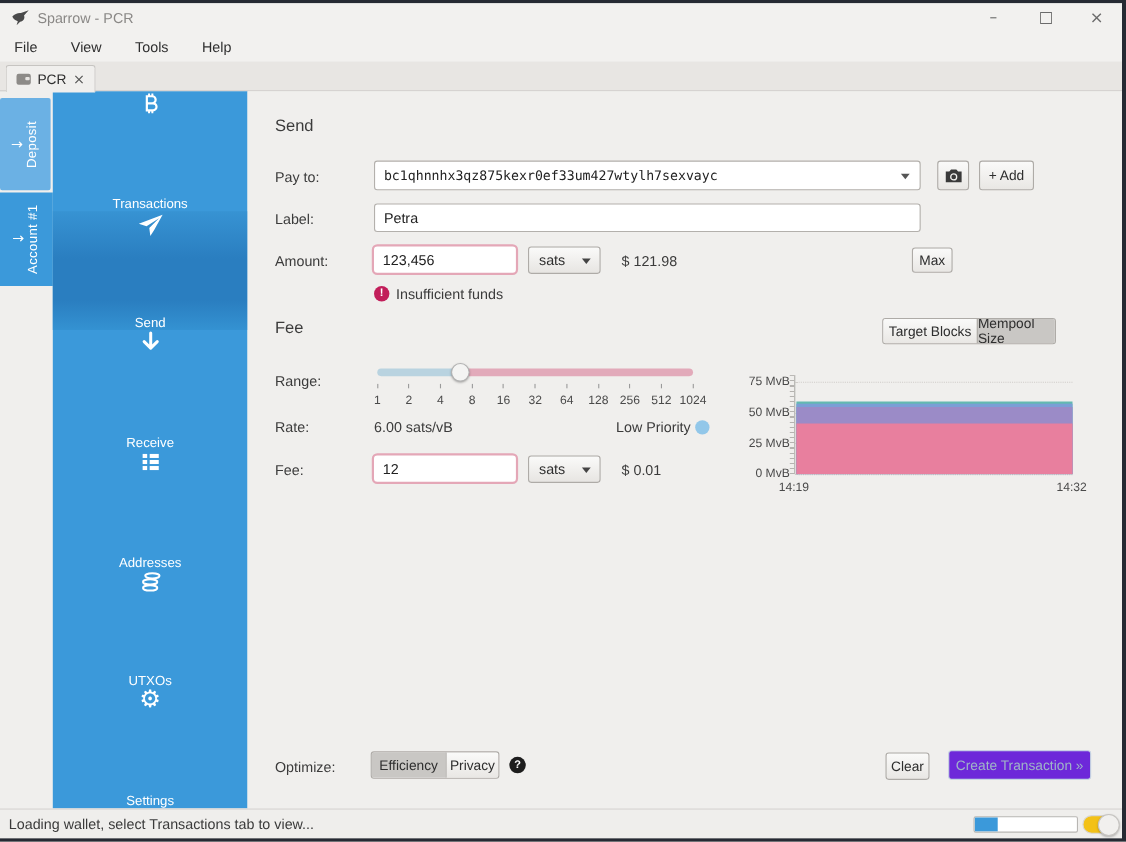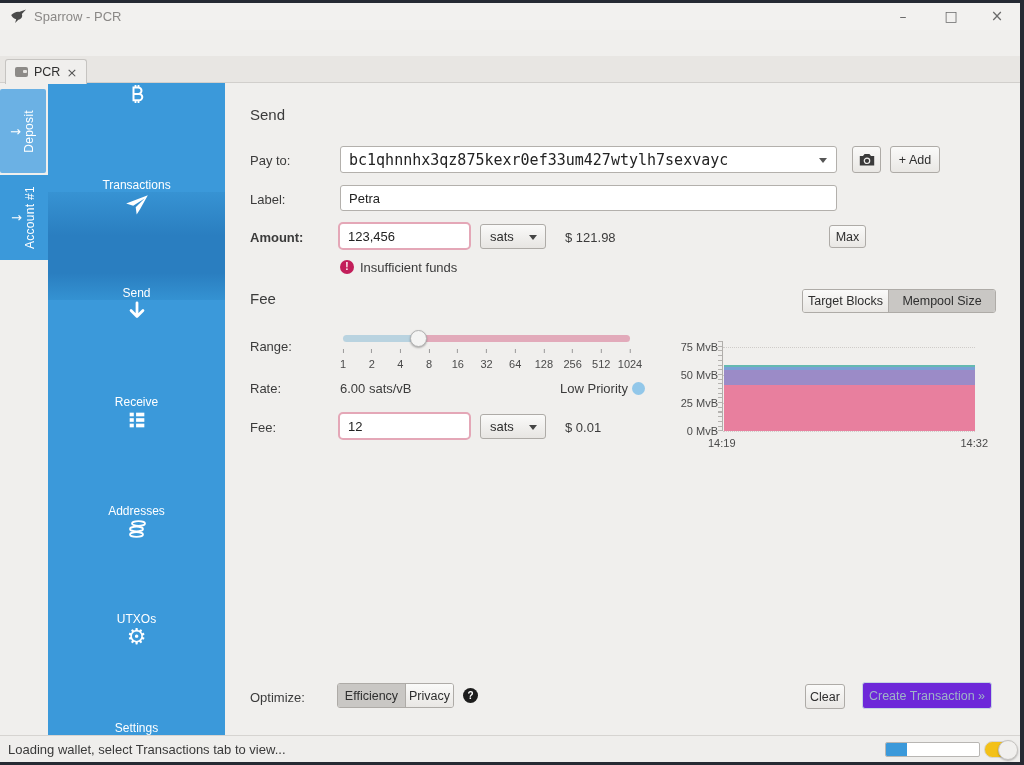--- a/index.html
+++ b/index.html
@@ -48,21 +48,21 @@
   .side-glyph { font-size:22px; line-height:22px; font-family:"DejaVu Sans", sans-serif; }
 
   
   .content { position:absolute; left:225px; top:0; right:0; bottom:0; background:#f0efed; }
   .sec-title { position:absolute; font-size:15px; color:#3b3b3b; }
   .flabel { position:absolute; font-size:13px; color:#3b3b3b; }
   .ftext  { position:absolute; font-size:13px; color:#3b3b3b; }
 
   .tb { position:absolute; background:#fff; border:1px solid #b3b0ac; border-radius:3px;
         font-size:13px; color:#222; display:flex; align-items:center; padding:0 8px; }
-  .tb.mono { font-family:"DejaVu Sans Mono", monospace; font-size:15px; }
+  .tb.mono { font-family:"DejaVu Sans Mono", monospace; font-size:12px; }
   .tb.err { border:2px solid #e4a7b7; border-radius:5px; }
   .combo-arrow { position:absolute; right:9px; top:11px; width:0; height:0;
                  border-left:4px solid transparent; border-right:4px solid transparent; border-top:5px solid #555; }
 
   .btn { position:absolute; background:linear-gradient(#fafaf9,#e9e7e4); border:1px solid #aeaba7; border-radius:3px;
          font-size:12.5px; color:#2e2e2e; display:flex; align-items:center; justify-content:center; }
   .btn.disabled { background:#6d28d9; border-color:#c6d5e2; color:#9fb4c7; }
   .seg { position:absolute; display:flex; border:1px solid #aeaba7; border-radius:3px; overflow:hidden; }
   .seg .sbtn { font-size:12.5px; color:#2e2e2e; display:flex; align-items:center; justify-content:center;
                background:linear-gradient(#fafaf9,#e9e7e4); }
@@ -124,20 +124,26 @@
   <div class="titlebar">
     <svg class="app-logo" viewBox="0 0 24 24">
       <path d="M1 10c3-3 7-5 11-4.5L22 2l-6 6.5c1.5 3.5-.5 7.5-5 8l-4.5 4.5 1.5-5C4 14.5 2 12.5 1 10z" fill="#4a4a4a"></path>
     </svg>
     <span class="app-title">Sparrow - PCR</span>
     <span class="win-btn wb-min">–</span>
     <span class="win-btn wb-max">□</span>
     <span class="win-btn wb-close">×</span>
   </div>
 
+  <div class="menubar">
+    <span class="menu-item">File</span>
+    <span class="menu-item">View</span>
+    <span class="menu-item">Tools</span>
+    <span class="menu-item">Help</span>
+  </div>
 
   <div class="tabbar">
     <div class="wallet-tab">
       <span class="wallet-icon"></span>
       <span class="wallet-tab-label">PCR</span>
       <span class="wallet-tab-close">×</span>
     </div>
   </div>
 
   <div class="main">
@@ -213,36 +219,36 @@
         <svg width="16" height="14" viewBox="0 0 20 16">
           <path d="M1 3h4l2-2.5h6L15 3h4v12H1z" fill="#3a3a3a"></path>
           <circle cx="10" cy="9" r="3.4" fill="none" stroke="#f0efed" stroke-width="1.5"></circle>
         </svg>
       </div>
       <div class="btn" style="left:665px; top:63px; width:50px; height:27px;">+ Add</div>
 
       <div class="flabel" style="left:25px; top:109px;">Label:</div>
       <div class="tb" style="left:115px; top:102px; width:497px; height:26px;">Petra</div>
 
-      <div class="flabel" style="left:25px; top:147px;font-weight:bold;">Amount:</div>
+      <div class="flabel" style="left:25px; top:147px;">Amount:</div>
       <div class="tb err" style="left:113px; top:139px; width:133px; height:28px;">123,456</div>
       <div class="select" style="left:255px; top:141px; width:66px; height:25px;">
         <span>sats</span>
         <span class="sel-arrow"></span>
       </div>
       <div class="ftext" style="left:340px; top:147px;">$ 121.98</div>
       <div class="btn" style="left:577px; top:142px; width:37px; height:23px;margin-left:27px;">Max</div>
 
       <div class="err-ico" style="left:115px; top:177px;">!</div>
       <div class="ftext" style="left:135px; top:177px;">Insufficient funds</div>
 
       <div class="sec-title" style="left:25px; top:207px;">Fee</div>
       <div class="seg" style="left:577px; top:206px; height:24px;">
         <span class="sbtn" style="width:85px;">Target Blocks</span>
-        <span class="sbtn sel" style="width:107px;">Mempool Size</span>
+        <span class="sbtn sel" style="width:71px;">Mempool Size</span>
       </div>
 
       <div class="flabel" style="left:25px; top:256px;">Range:</div>
       <div class="slider">
         <div class="track-blue" style="width: 26%;"></div>
         <div class="track-pink" style="left: 26%;"></div>
         <div class="thumb" style="left: calc(26% - 8px);"></div>
       </div>
       <div class="ticks">
             <div class="tick" style="left: 0%;"><i></i><span>1</span></div>

